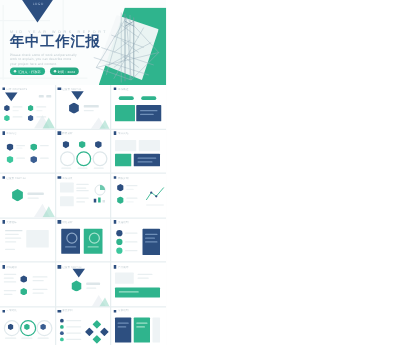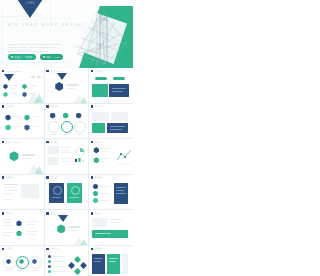--- a/index.html
+++ b/index.html
@@ -104,20 +104,21 @@
       <i style="left:50px;top:0;width:1px;height:30px;"></i>
       <i style="left:0;top:62px;width:70px;height:1px;"></i>
     </div>
 
     <div class="tri-badge">
       <div class="tri"></div>
       <div class="tri-txt">LOGO</div>
     </div>
 
     <div class="eyebrow">MID YEAR WORK REPORT</div>
+    <div class="hero-title">年中工作汇报</div>
     <div class="hero-sub">Please check some of work and personally work to explain, you can describe more your project here and content.</div>
 
     <div class="hero-btns">
       <div class="pill">
         <div class="dotm"></div>
         <span>汇报人：行政部</span>
       </div>
       <div class="pill alt">
         <div class="dotm"></div>
         <span>时间：2024</span>

